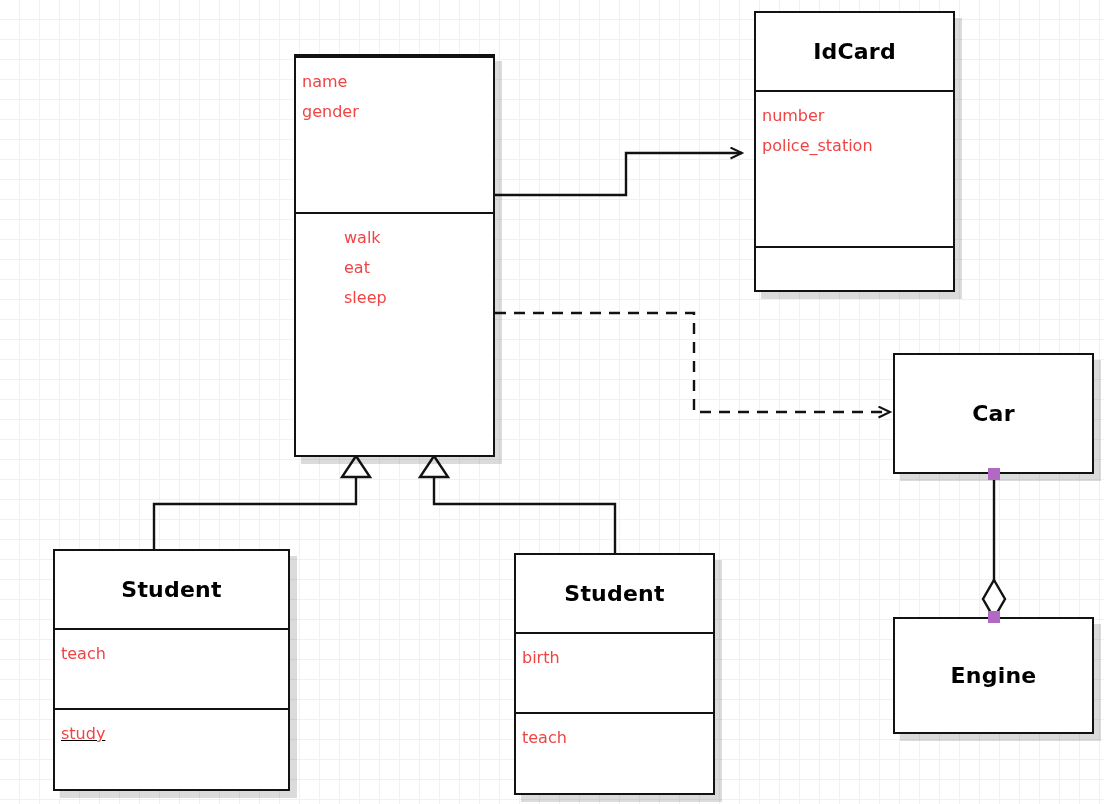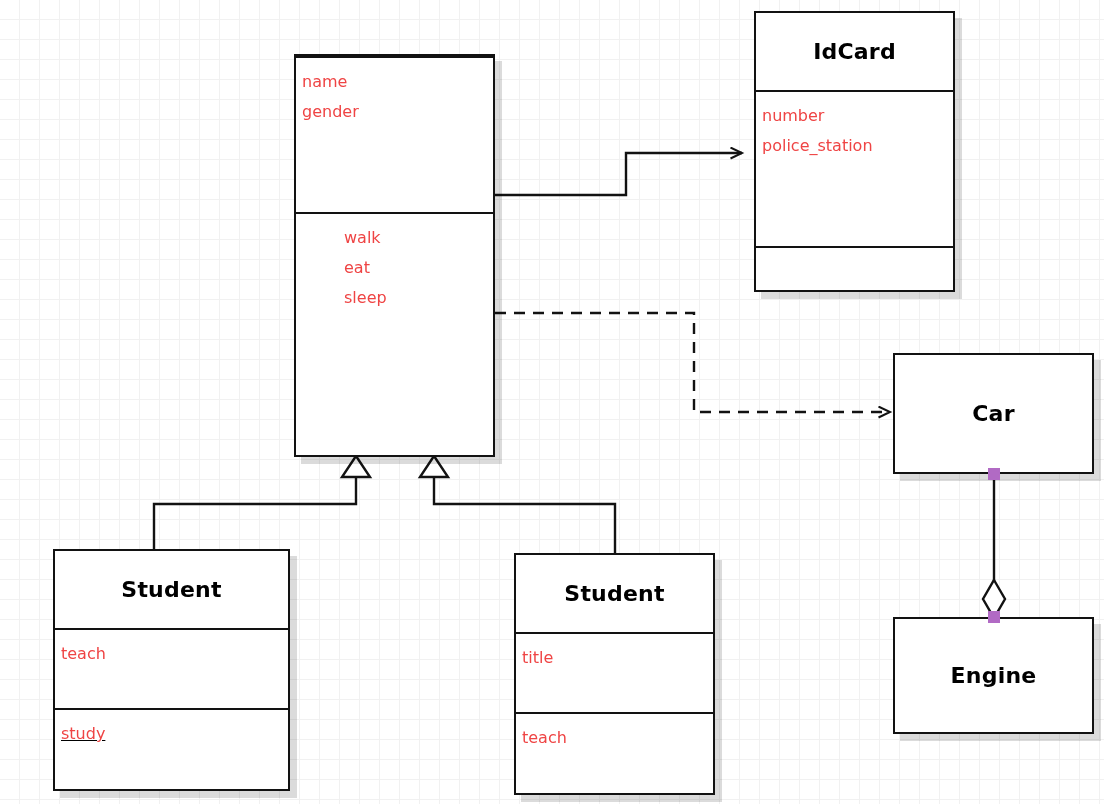--- a/index.html
+++ b/index.html
@@ -136,21 +136,21 @@
       <div class="member">teach</div>
     </div>
     <div class="cls-sec" style="height:81px;text-decoration:underline;">
       <div class="member">study</div>
     </div>
   </div>
 
   <div class="uml-class" style="left:514px; top:553px; width:201px; height:242px;">
     <div class="cls-title" style="height:77px;">Student</div>
     <div class="cls-sec" style="height:80px;">
-      <div class="member">title</div>
+      <div class="member">birth</div>
     </div>
     <div class="cls-sec" style="height:81px;">
       <div class="member">teach</div>
     </div>
   </div>
 
   <div class="handle" style="left:988px; top:468px;"></div>
   <div class="handle" style="left:988px; top:611px;"></div>
 
 </div>

